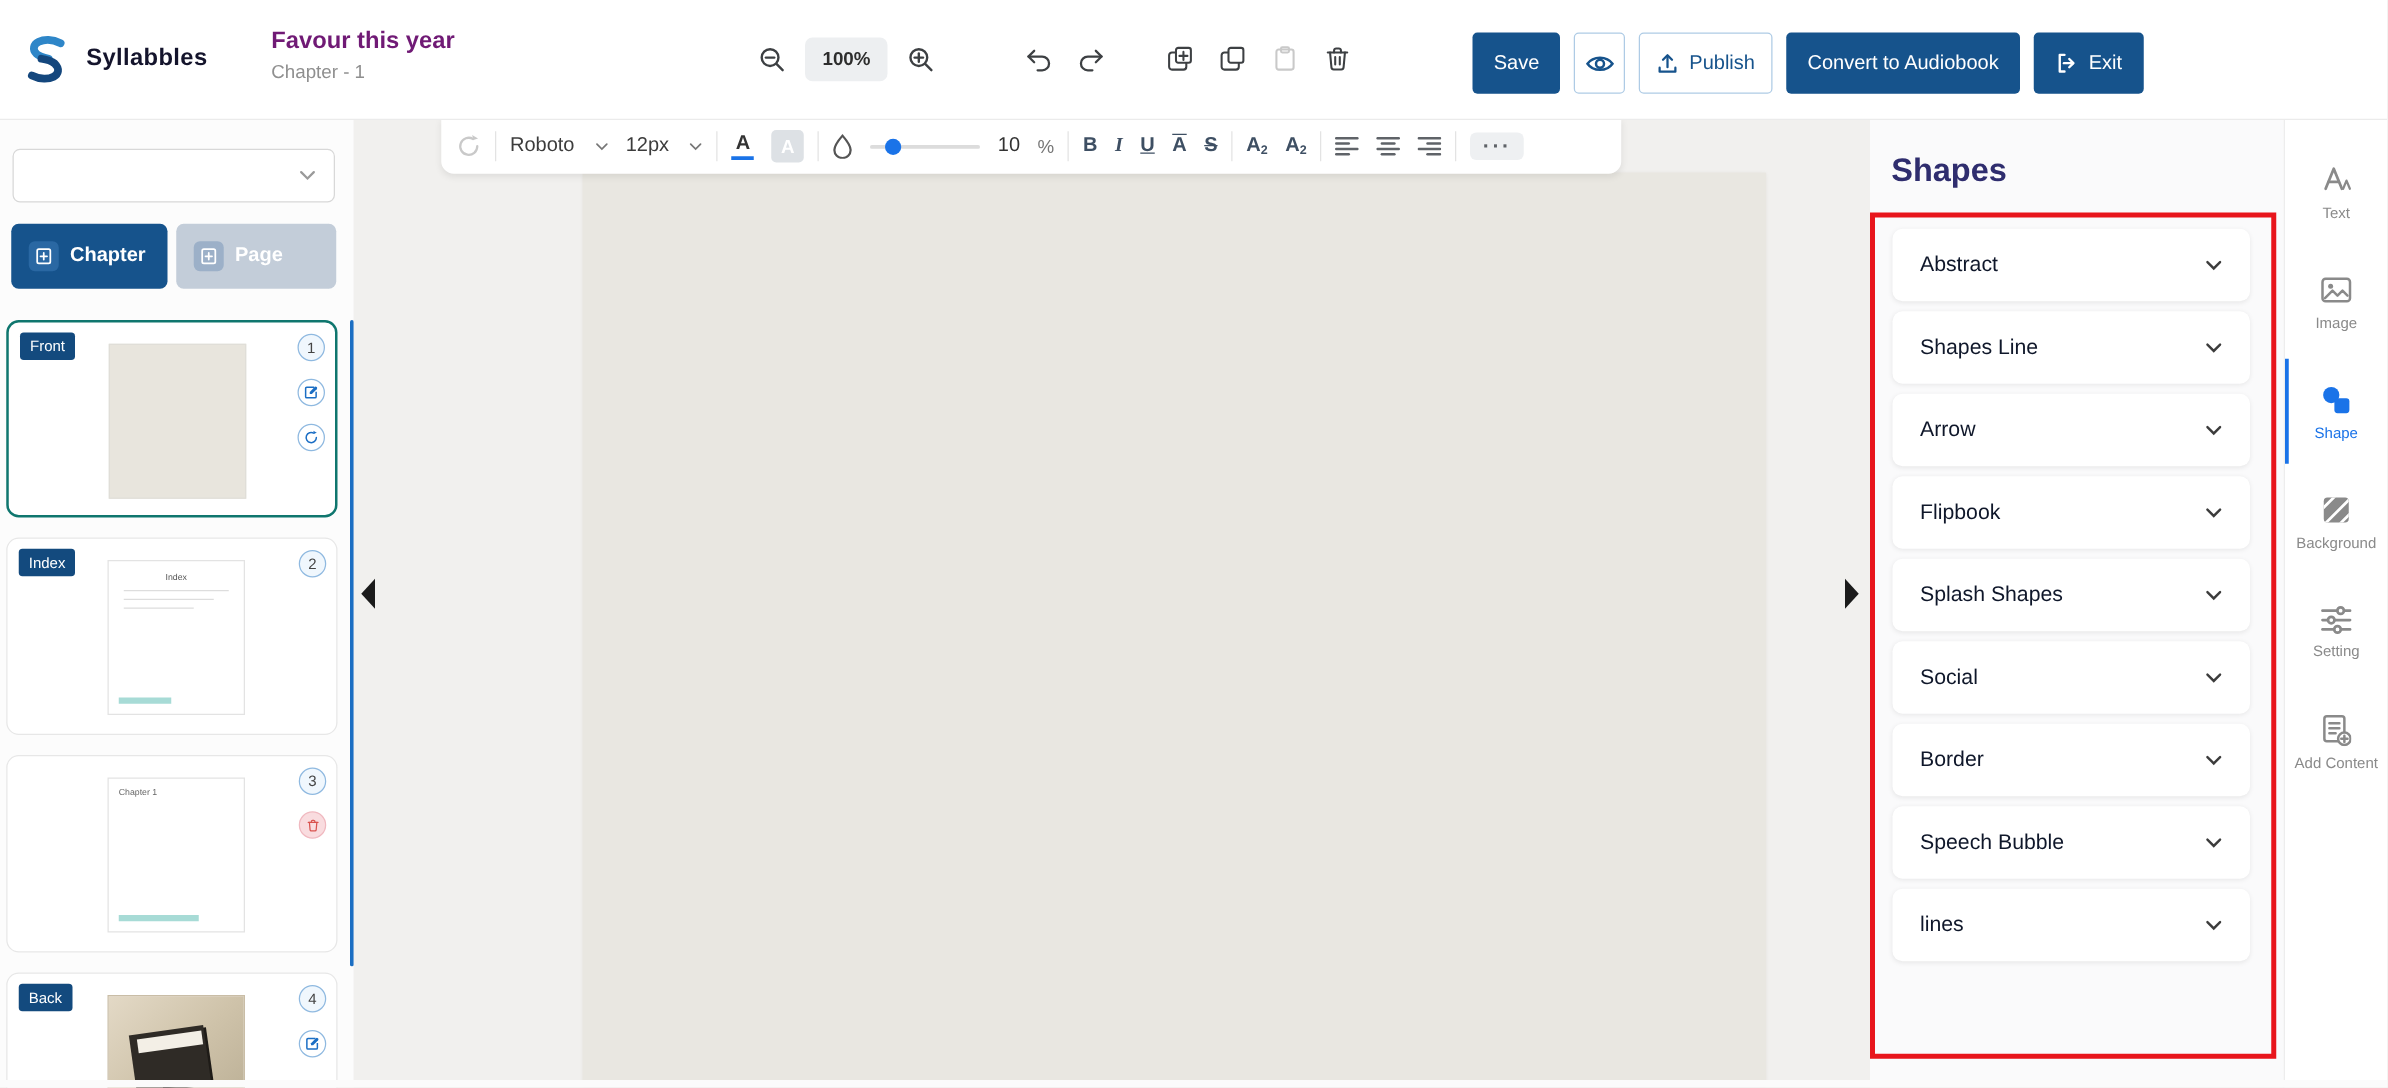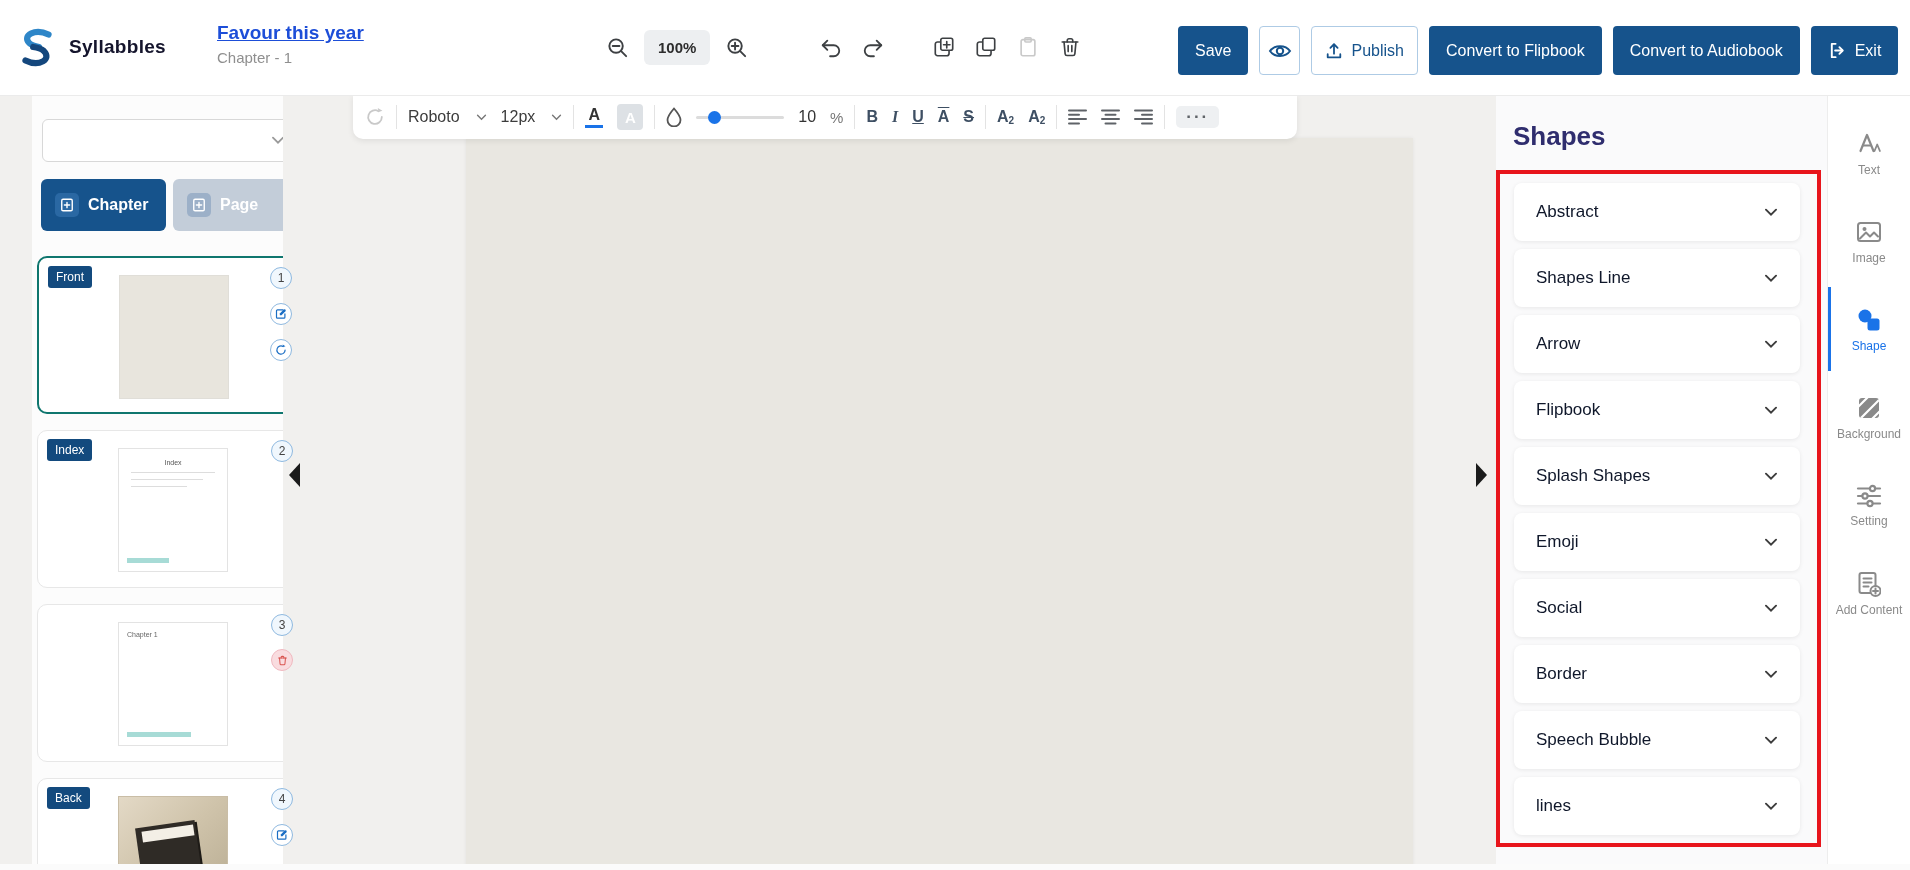--- a/index.html
+++ b/index.html
@@ -6,38 +6,38 @@
   html,body{width:1910px;height:870px;overflow:hidden;background:#f1f0ee;
     font-family:"Liberation Sans","DejaVu Sans",sans-serif;}
   .app{position:relative;width:1910px;height:870px;}
 
   
   .topbar{position:absolute;top:0;left:0;width:1910px;height:95px;background:#fff;
     box-shadow:0 1px 0 #ebebeb;z-index:30;}
   .brand{position:absolute;left:14px;top:24px;display:flex;align-items:center;gap:9px;}
   .brand-name{font-size:19px;font-weight:bold;color:#14142c;letter-spacing:.3px;}
   .doc-info{position:absolute;left:217px;top:22px;}
-  .doc-title{font-size:19px;font-weight:bold;color:#1d4ed8;text-decoration:underline;}
+  .doc-title{font-size:19px;font-weight:bold;color:#701a75;}
   .doc-subtitle{font-size:15px;color:#8f8f8f;margin-top:5px;}
   .icon-btn{background:none;border:none;cursor:pointer;color:#3d4043;display:flex;
     align-items:center;justify-content:center;padding:0;}
   .zoom-group{position:absolute;left:606px;top:27px;height:40px;display:flex;align-items:center;gap:15px;}
   .zoom-pill{background:#edeff1;border-radius:6px;padding:9px 14px;font-size:15px;color:#2d2d2d;font-weight:bold;}
   .history-group{position:absolute;left:820px;top:37px;display:flex;gap:20px;}
   .clipboard-group{position:absolute;left:933px;top:36px;display:flex;gap:20px;}
   .disabled-icon{color:#c9c9c9 !important;cursor:default;}
   .actions{position:absolute;left:1178px;top:26px;height:49px;display:flex;gap:11px;}
   .btn{border:none;border-radius:4px;font-size:16px;cursor:pointer;display:flex;align-items:center;
     justify-content:center;gap:8px;font-family:inherit;white-space:nowrap;}
   .btn-primary{background:#16538c;color:#fff;padding:0 17px;}
   .btn-outline{background:#fff;color:#16538c;border:1px solid #aecbe5;padding:0 13px;}
   .btn-outline.icon-only{width:41px;padding:0;}
 
   
-  .sidebar{position:absolute;left:0;top:95px;width:283px;height:775px;background:#fcfcfc;margin-left:32px;}
+  .sidebar{position:absolute;left:0;top:95px;width:283px;height:775px;background:#fcfcfc;}
   .select-box{position:absolute;left:10px;top:24px;width:258px;height:43px;background:#fff;
     border:1px solid #d8d8d8;border-radius:6px;display:flex;align-items:center;
     justify-content:flex-end;padding-right:14px;color:#9a9a9a;cursor:pointer;}
   .side-btn-row{position:absolute;left:9px;top:84px;display:flex;gap:7px;}
   .side-btn{height:52px;border:none;border-radius:6px;display:flex;align-items:center;gap:9px;
     font-size:16px;font-weight:bold;color:#fff;cursor:pointer;font-family:inherit;padding:0 14px;}
   .side-btn .icon-box{width:24px;height:24px;border-radius:5px;display:flex;align-items:center;justify-content:center;}
   .chapter-btn{background:#16538c;width:125px;}
   .chapter-btn .icon-box{background:#2a68a3;}
   .page-btn{background:#c3cdd9;width:128px;}
@@ -221,23 +221,20 @@
       </button>
       <button class="btn btn-outline">
         <svg width="18" height="18" viewBox="0 0 20 20" fill="none" stroke="currentColor" stroke-width="2" stroke-linecap="round" stroke-linejoin="round">
           <path d="M10 13 V3"></path>
             <path d="M6 6.5 L10 2.5 L14 6.5"></path>
             <path d="M3 13.5 v3.5 h14 v-3.5"></path>
         </svg>
         <span>Publish</span>
       </button>
       <button class="btn btn-primary">
-        <span>Convert to Flipbook</span>
-      </button>
-      <button class="btn btn-primary">
         <span>Convert to Audiobook</span>
       </button>
       <button class="btn btn-primary">
         <svg width="19" height="19" viewBox="0 0 20 20" fill="none" stroke="currentColor" stroke-width="2" stroke-linecap="round" stroke-linejoin="round">
           <path d="M8 3 H4 v14 h4"></path>
             <path d="M12 6.5 L15.5 10 L12 13.5"></path>
             <path d="M7.5 10 H15"></path>
         </svg>
         <span>Exit</span>
       </button>
@@ -482,28 +479,20 @@
       <div class="acc-item">
         <span class="acc-label">Flipbook</span>
         <span class="acc-chev">
             <svg width="14" height="9" viewBox="0 0 12 8" fill="none" stroke="currentColor" stroke-width="1.7" stroke-linecap="round">
               <path d="M1.5 1.5 L6 6 L10.5 1.5"></path>
             </svg>
           </span>
       </div>
       <div class="acc-item">
         <span class="acc-label">Splash Shapes</span>
-        <span class="acc-chev">
-            <svg width="14" height="9" viewBox="0 0 12 8" fill="none" stroke="currentColor" stroke-width="1.7" stroke-linecap="round">
-              <path d="M1.5 1.5 L6 6 L10.5 1.5"></path>
-            </svg>
-          </span>
-      </div>
-      <div class="acc-item">
-        <span class="acc-label">Emoji</span>
         <span class="acc-chev">
             <svg width="14" height="9" viewBox="0 0 12 8" fill="none" stroke="currentColor" stroke-width="1.7" stroke-linecap="round">
               <path d="M1.5 1.5 L6 6 L10.5 1.5"></path>
             </svg>
           </span>
       </div>
       <div class="acc-item">
         <span class="acc-label">Social</span>
         <span class="acc-chev">
             <svg width="14" height="9" viewBox="0 0 12 8" fill="none" stroke="currentColor" stroke-width="1.7" stroke-linecap="round">

